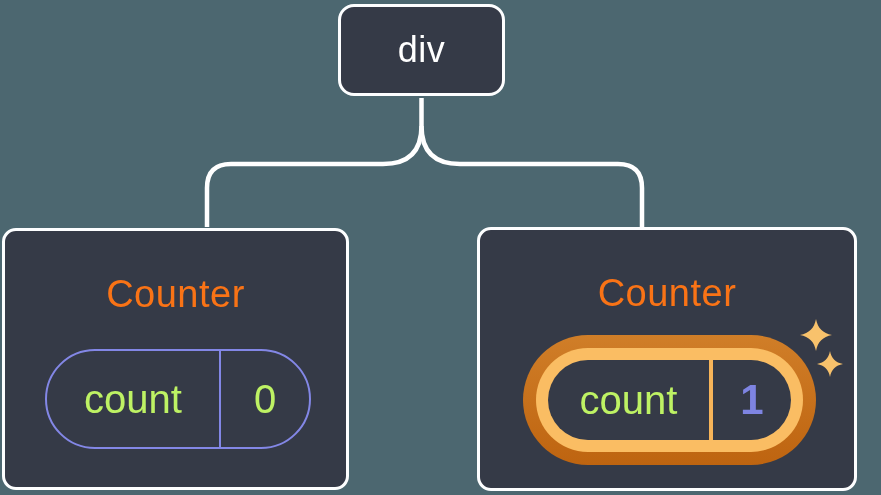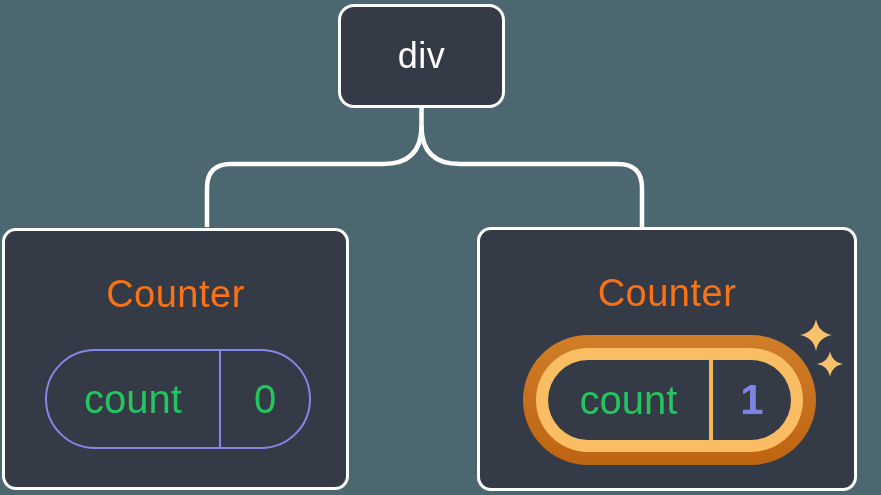--- a/index.html
+++ b/index.html
@@ -27,21 +27,21 @@
     stroke-width: 4.5;
   }
   .node {
     position: absolute;
     box-sizing: border-box;
     background: #353A47;
     border: 3.5px solid #FDFEFF;
   }
   .node-root {
     left: 338px; top: 4px;
-    width: 167px; height: 104px;
+    width: 167px; height: 92px;
     border-radius: 16px;
     display: flex; align-items: center; justify-content: center;
   }
   .node-label {
     color: #FFFFFF;
     font-size: 36px;
     letter-spacing: 0.5px;
   }
   .counter-left {
     left: 2px; top: 228px;
@@ -76,21 +76,21 @@
     width: 174px;
     box-sizing: border-box;
     border-right: 2.5px solid #8387E6;
     display: flex; align-items: center; justify-content: center;
   }
   .pill-value {
     flex: 1;
     display: flex; align-items: center; justify-content: center;
   }
   .state-text {
-    color: #22c55e;
+    color: #bef264;
     font-size: 40px;
   }
   
   .ring-outer {
     position: absolute;
     left: 43px; top: 105px;
     width: 293px; height: 130px;
     box-sizing: border-box;
     border-radius: 80px;
     background: linear-gradient(180deg, #D07E28 0%, #BE6410 100%);

